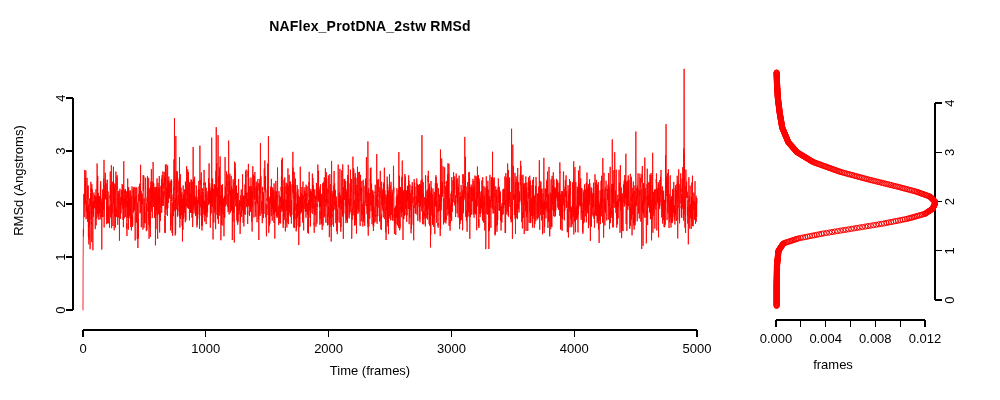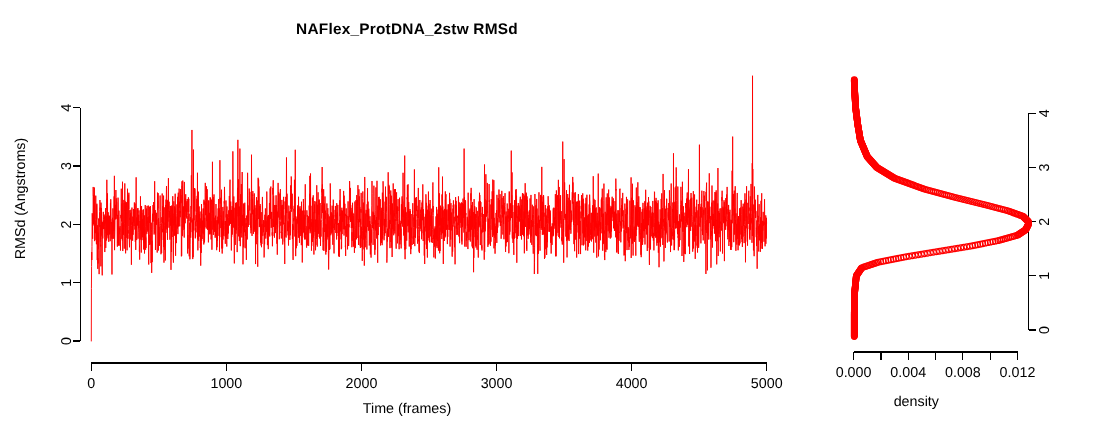--- a/index.html
+++ b/index.html
@@ -658,16 +658,16 @@
           <circle cx="73.70" cy="20.66" r="2.6" class="dens-point" stroke="#FF0000"></circle>
           <circle cx="73.69" cy="20.20" r="2.6" class="dens-point" stroke="#FF0000"></circle>
           <circle cx="73.67" cy="19.74" r="2.6" class="dens-point" stroke="#FF0000"></circle>
           <circle cx="73.65" cy="19.29" r="2.6" class="dens-point" stroke="#FF0000"></circle>
           <circle cx="73.64" cy="18.83" r="2.6" class="dens-point" stroke="#FF0000"></circle>
           <circle cx="73.62" cy="18.38" r="2.6" class="dens-point" stroke="#FF0000"></circle>
           <circle cx="73.62" cy="17.92" r="2.6" class="dens-point" stroke="#FF0000"></circle>
           <circle cx="73.62" cy="17.47" r="2.6" class="dens-point" stroke="#FF0000"></circle>
         </g>
       </svg>
-    <div class="axis-title" id="dens-xlabel">density</div>
+    <div class="axis-title" id="dens-xlabel">frames</div>
   </div>
 
 </div>
 
 </body></html>

